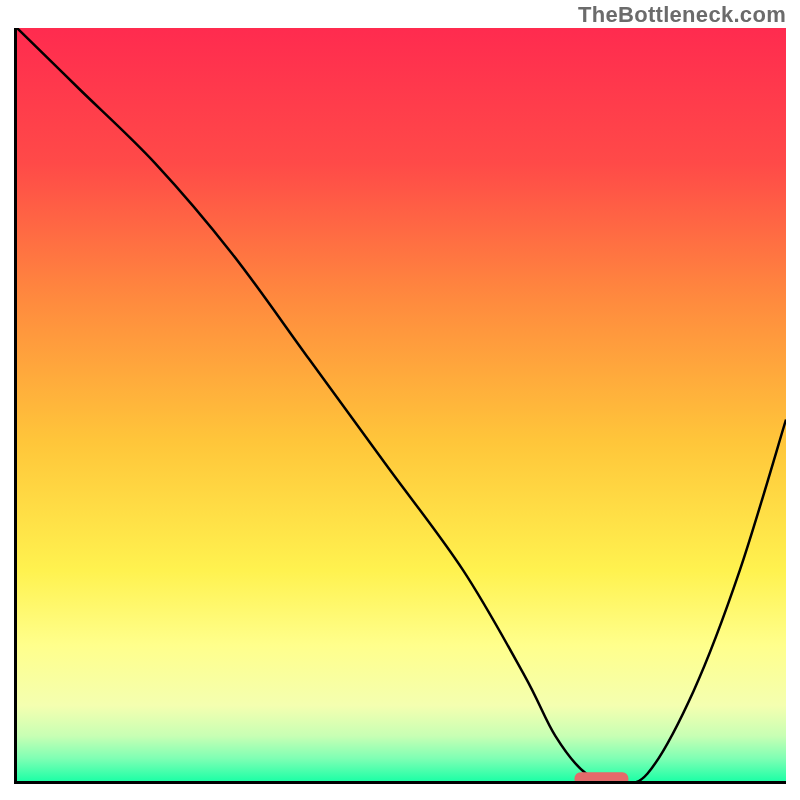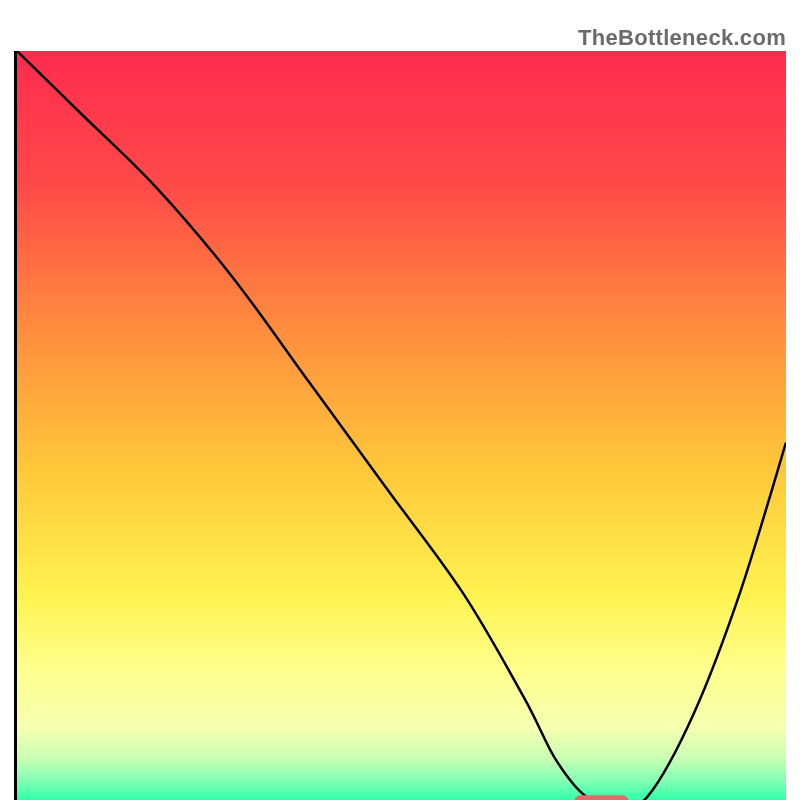--- a/index.html
+++ b/index.html
@@ -7,21 +7,20 @@
     padding: 0;
     width: 800px;
     height: 800px;
     background: #ffffff;
     font-family: Arial, Helvetica, sans-serif;
   }
   .frame {
     position: relative;
     width: 800px;
     height: 728px;
-    margin-top: 23px;
   }
   .watermark {
     position: absolute;
     top: 2px;
     right: 14px;
     font-size: 22px;
     font-weight: 600;
     color: #6b6b6b;
     letter-spacing: 0.3px;
   }

